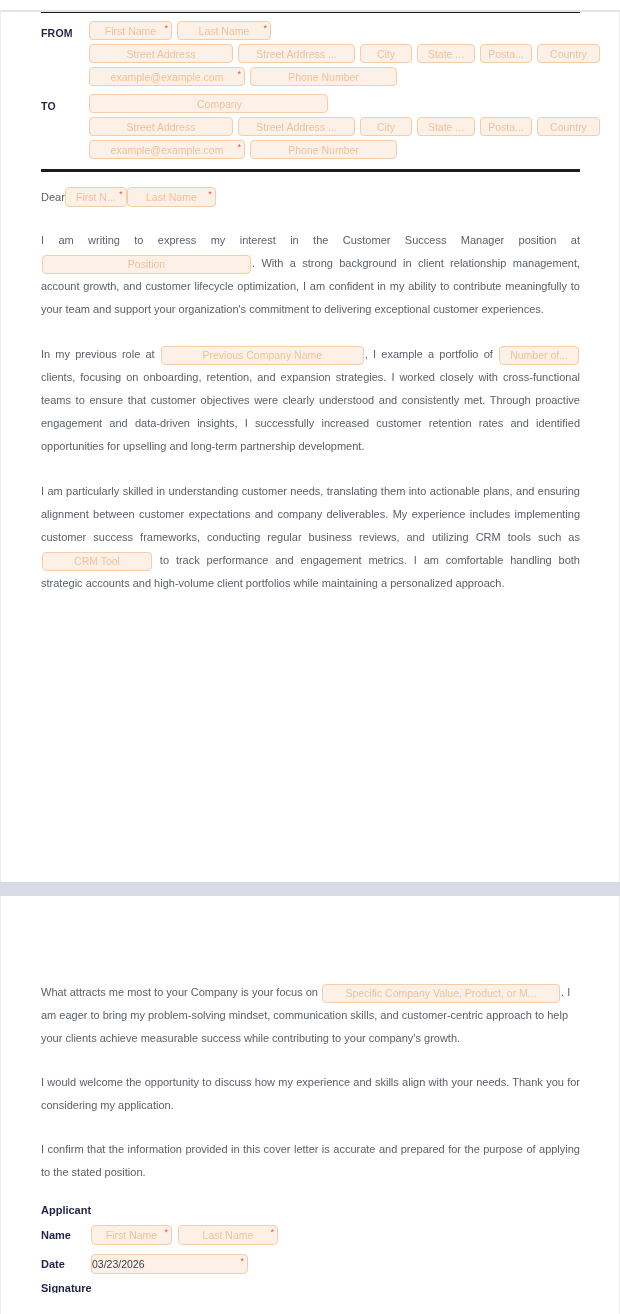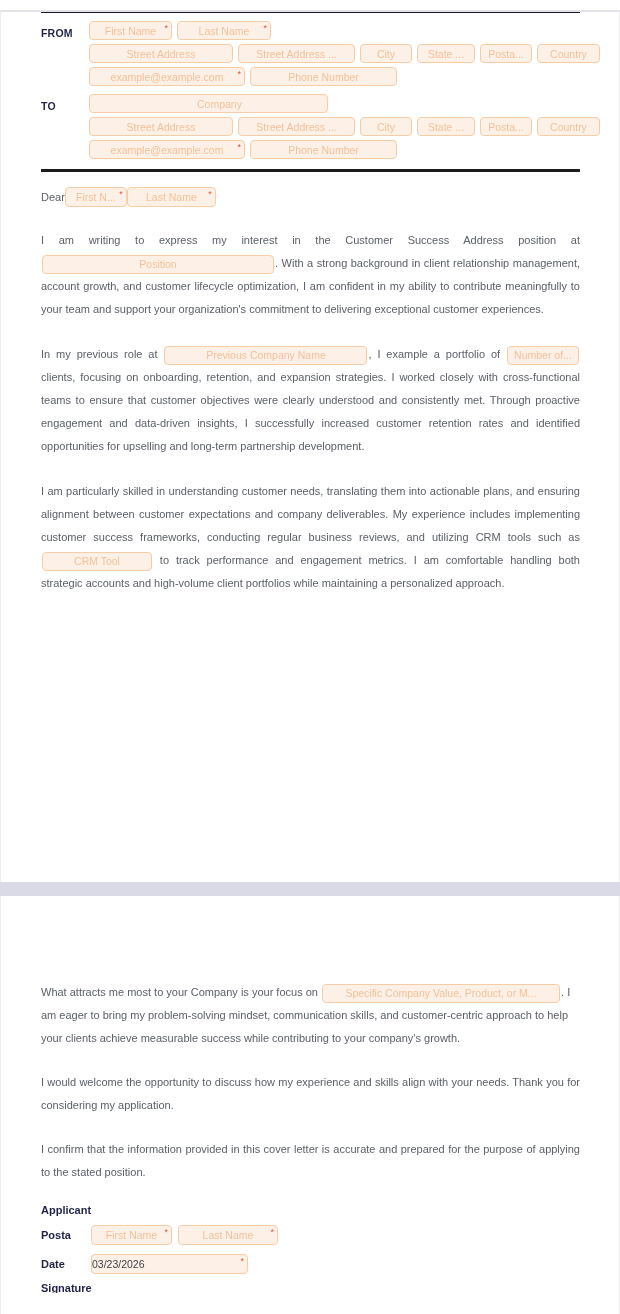--- a/index.html
+++ b/index.html
@@ -158,23 +158,23 @@
     border: 1px solid #f6cda6;
     border-radius: 4px;
     color: #f3c09a;
     font-size: 10.5px;
     white-space: nowrap;
     overflow: hidden;
     padding: 0 6px;
     vertical-align: middle;
     margin: 0 1px;
   }
-  .w-position  { width: 232px; }
+  .w-position  { width: 209px; }
   .w-prevco    { width: 203px; }
-  .w-numclient { width: 72px; }
+  .w-numclient { width: 80px; }
   .w-crm       { width: 110px; }
   .w-specval   { width: 238px; }
 
   
   .p2-top { padding-top: 85px; }
   .para.p5 { padding-top: 21px; }
   .para.p6 { padding-top: 21px; }
 
   .sincerely {
     font-size: 11px;
@@ -290,21 +290,21 @@
         <span class="req">*</span>
       </span>
       <span class="fld w-dear-last">
         <span>Last Name</span>
         <span class="req">*</span>
       </span>
       <span class="comma">,</span>
     </div>
 
     <p class="para p1">
-      <span>I am writing to express my interest in the Customer Success Address position at</span>
+      <span>I am writing to express my interest in the Customer Success Manager position at</span>
       <span class="inline-fld w-position">Position</span><span>. With a strong background in client relationship management, account growth, and customer lifecycle optimization, I am confident in my ability to contribute meaningfully to your team and support your organization's commitment to delivering exceptional customer experiences.</span>
     </p>
 
     <p class="para p2">
       <span>In my previous role at</span>
       <span class="inline-fld w-prevco">Previous Company Name</span><span>, I example a portfolio of</span>
       <span class="inline-fld w-numclient">Number of...</span>
       <span>clients, focusing on onboarding, retention, and expansion strategies. I worked closely with cross-functional teams to ensure that customer objectives were clearly understood and consistently met. Through proactive engagement and data-driven insights, I successfully increased customer retention rates and identified opportunities for upselling and long-term partnership development.</span>
     </p>
 
@@ -325,21 +325,21 @@
     </p>
 
     <p class="para p6">I would welcome the opportunity to discuss how my experience and skills align with your needs. Thank you for considering my application.</p>
 
     <p class="para p5">I confirm that the information provided in this cover letter is accurate and prepared for the purpose of applying to the stated position.</p>
 
 
     <div class="applicant-head">Applicant</div>
 
     <div class="sig-row">
-      <span class="sig-label">Posta</span>
+      <span class="sig-label">Name</span>
       <span class="fld w-sig-first">
         <span>First Name</span>
         <span class="req">*</span>
       </span>
       <span class="fld w-sig-last">
         <span>Last Name</span>
         <span class="req">*</span>
       </span>
     </div>
 

